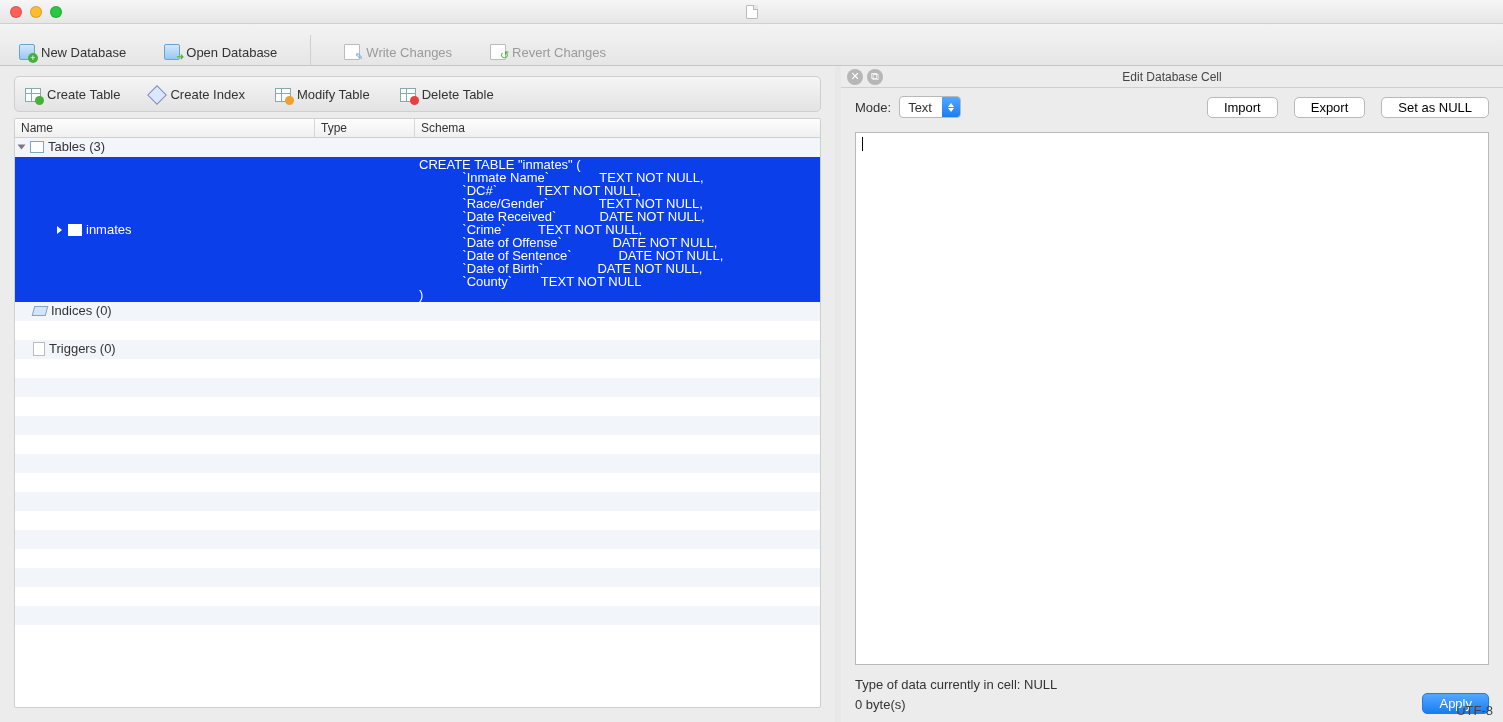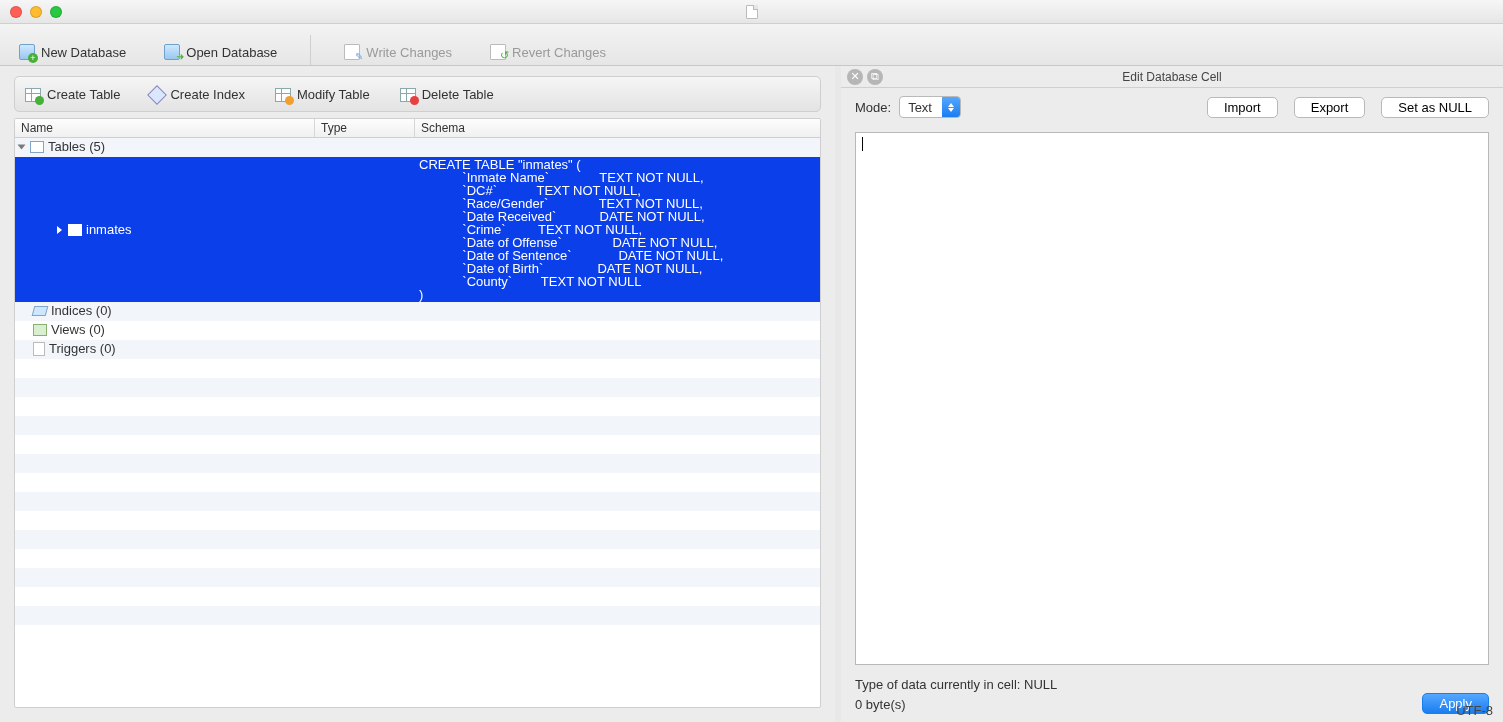--- a/index.html
+++ b/index.html
@@ -162,21 +162,21 @@
       <div class="tree-head">
         <div class="th name">Name</div>
         <div class="th type">Type</div>
         <div class="th schema">Schema</div>
       </div>
       <div>
         <div class="row striped">
           <div class="cell-name">
               <span class="disc open"></span>
               <span class="ico-tbls"></span>
-              <span>Tables (5)</span>
+              <span>Tables (3)</span>
             </div>
           <div class="cell-type"></div>
             <div class="cell-schema"></div>
         </div>
         <div class="row sel">
           <div class="cell-name indent2" style="align-self:center;">
               <span class="disc"></span>
               <span class="ico-tbls"></span>
               <span>inmates</span>
             </div>
@@ -195,24 +195,20 @@
         </div>
         <div class="row striped">
           <div class="cell-name indent1">
               <span class="ico-tag"></span>
               <span>Indices (0)</span>
             </div>
           <div class="cell-type"></div>
             <div class="cell-schema"></div>
         </div>
         <div class="row striped">
-          <div class="cell-name indent1">
-              <span class="ico-view"></span>
-              <span>Views (0)</span>
-            </div>
           <div class="cell-type"></div>
             <div class="cell-schema"></div>
         </div>
         <div class="row striped">
           <div class="cell-name indent1">
               <span class="ico-trg"></span>
               <span>Triggers (0)</span>
             </div>
           <div class="cell-type"></div>
             <div class="cell-schema"></div>

